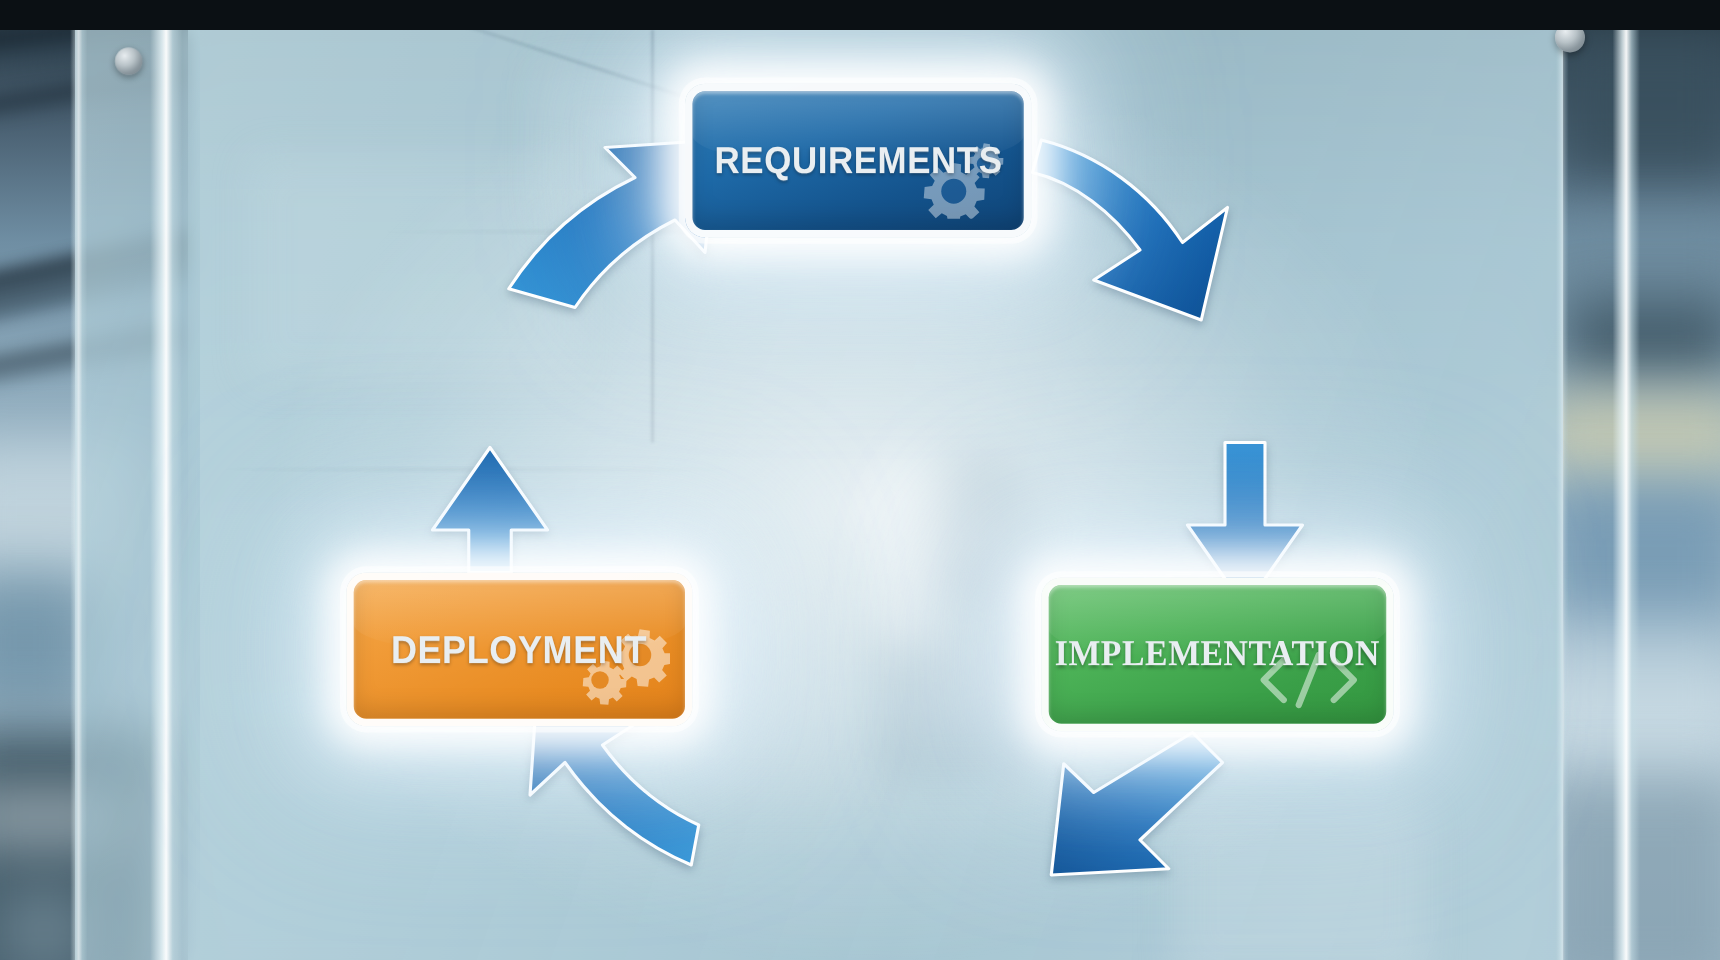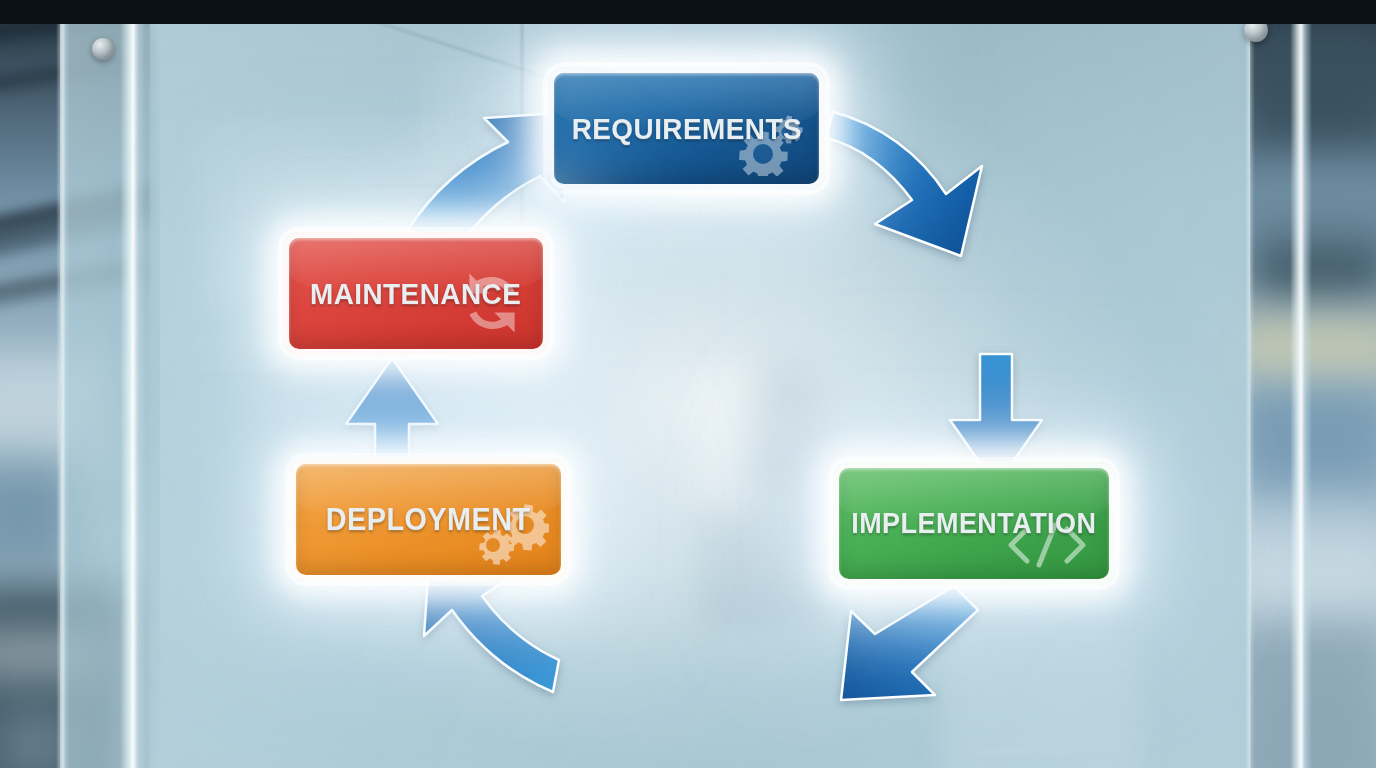--- a/index.html
+++ b/index.html
@@ -119,21 +119,21 @@
   .node .sheen {
     position: absolute; left: 0; right: 0; top: 0; height: 52%;
     border-radius: 11px 11px 40% 40%;
     background: linear-gradient(180deg, rgba(255,255,255,.18), rgba(255,255,255,0));
     pointer-events: none; z-index: 1;
   }
 
   
   .n-req  { background: linear-gradient(160deg,#2f7bb5 0%, #1e6aa8 35%, #14538c 70%, #0f4477 100%); }
   .n-des  { background: linear-gradient(160deg,#66c2e8 0%, #46b0e0 35%, #2e9bd2 72%, #2690c8 100%); }
-  .n-imp  { background: linear-gradient(160deg,#63c06b 0%, #4cb257 35%, #3a9f48 72%, #33963f 100%); }
+  .n-imp  { background: linear-gradient(160deg,#63c06b 0%, #4cb257 35%, #3a9f48 72%, #33963f 100%); font-family: Liberation Serif, serif; }
   .n-tes  { background: linear-gradient(160deg,#f0cc56 0%, #e8bf3f 32%, #ddaf26 70%, #d4a61f 100%); }
   .n-dep  { background: linear-gradient(160deg,#f5a84a 0%, #f09a36 33%, #e88b22 72%, #e2811a 100%); }
   .n-mai  { background: linear-gradient(160deg,#e5574f 0%, #dd4740 35%, #d23a33 72%, #cb332d 100%); }
 
   svg.arrows { position: absolute; inset: 0; width: 1376px; height: 768px; z-index: 4; overflow: visible; }
   svg.arrows path { filter: drop-shadow(0 3px 4px rgba(30,60,90,.30)); }
 </style>
 </head>
 <body>
 
@@ -279,42 +279,32 @@
       <div class="glyph" style="right:18px;bottom:2px;opacity:.50;">
         <svg width="88" height="56" viewBox="0 0 88 56" fill="none" stroke="#ffffff" stroke-width="5" stroke-linecap="round" stroke-linejoin="round">
           <polyline points="24,12 8,28 24,44"></polyline>
           <line x1="52" y1="8" x2="36" y2="48"></line>
           <polyline points="64,12 80,28 64,44"></polyline>
         </svg>
       </div>
     </div>
 
 
-    <div class="node n-dep" style="left:290px;top:434px;width:277px;height:123px;">
+    <div class="node n-dep" style="left:277px;top:434px;width:277px;height:123px;">
       <div class="sheen"></div>
       <div class="label" style="font-size:31px;">DEPLOYMENT</div>
       <div class="glyph" style="right:12px;bottom:6px;opacity:.50;">
         <svg width="86" height="62" viewBox="0 0 86 62" fill="none">
           <g fill="#ffffff">
             <path d="M56 6l4.3.9 1.4-5.6 8.2 1.3-.2 5.8 4 2 4.1-3.9 5.8 5.8-3.7 4.3 1.8 3.9 5.8.2-.4 8.4-5.6.9-1.8 4 3.7 4.4-6.1 5.6-4-4.1-4.1 1.7-.7 5.8-8.4-.6-.8-5.6-3.9-2-4.5 3.7-5.6-6.1 4.1-3.9-1.7-4.2-5.8-.6.6-8.4 5.6-.8 2-4-3.7-4.4 6.1-5.6 3.9 4.1 4.1-1.7z"></path>
           </g>
           <circle cx="62" cy="22" r="9" fill="rgba(224,132,30,.95)"></circle>
           <g fill="#ffffff">
             <path d="M27 30l3.3.7 1.1-4.3 6.3 1-.1 4.4 3.1 1.5 3.1-3 4.5 4.5-2.9 3.3 1.4 3 4.4.1-.3 6.5-4.3.7-1.4 3 2.9 3.4-4.7 4.3-3.1-3.1-3.1 1.3-.5 4.5-6.5-.5-.6-4.3-3-1.5-3.4 2.8-4.3-4.7 3.1-3-1.3-3.2-4.5-.5.5-6.5 4.3-.6 1.5-3.1-2.8-3.4 4.7-4.3 3 3.1 3.2-1.3z"></path>
           </g>
           <circle cx="30" cy="42" r="7" fill="rgba(224,132,30,.95)"></circle>
         </svg>
       </div>
     </div>
 
-    <div class="node n-mai" style="left:283px;top:208px;width:266px;height:123px;">
-      <div class="sheen"></div>
-      <div class="label" style="font-size:30px;">MAINTENANCE</div>
-      <div class="glyph" style="right:14px;bottom:6px;opacity:.42;">
-        <svg width="74" height="72" viewBox="0 0 74 72" fill="#ffffff">
-          <path d="M37 10c10 0 18.6 5.9 22.6 14.4l-6.7 3.1C49.8 21.3 43.9 17.2 37 17.2c-3.4 0-6.5 1-9.1 2.6l6.7 6.6H14.4V6.6l7.3 7.2C26.1 11.4 31.4 10 37 10z"></path>
-          <path d="M37 62c-10 0-18.6-5.9-22.6-14.4l6.7-3.1C24.2 50.7 30.1 54.8 37 54.8c3.4 0 6.5-1 9.1-2.6l-6.7-6.6h20.2v19.8l-7.3-7.2C47.9 60.6 42.6 62 37 62z"></path>
-        </svg>
-      </div>
-    </div>
 
   </div>
 </div>
 
 </body></html>

